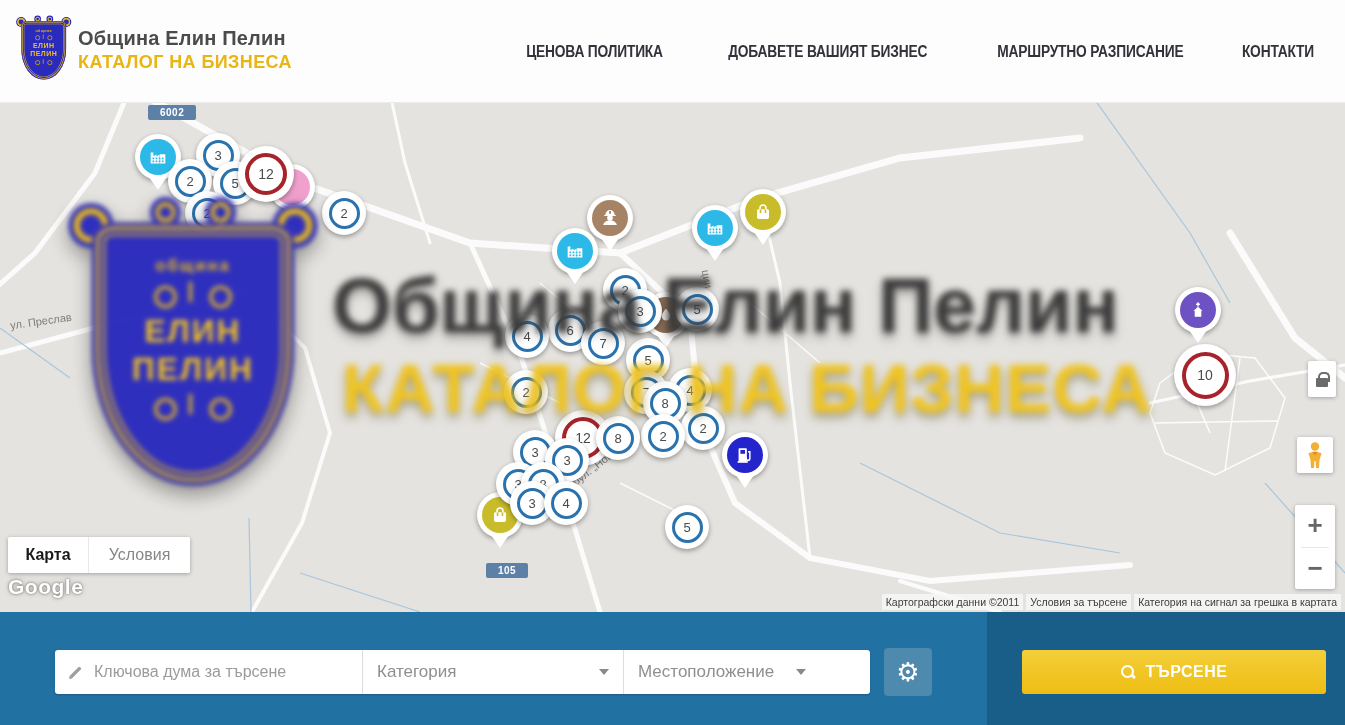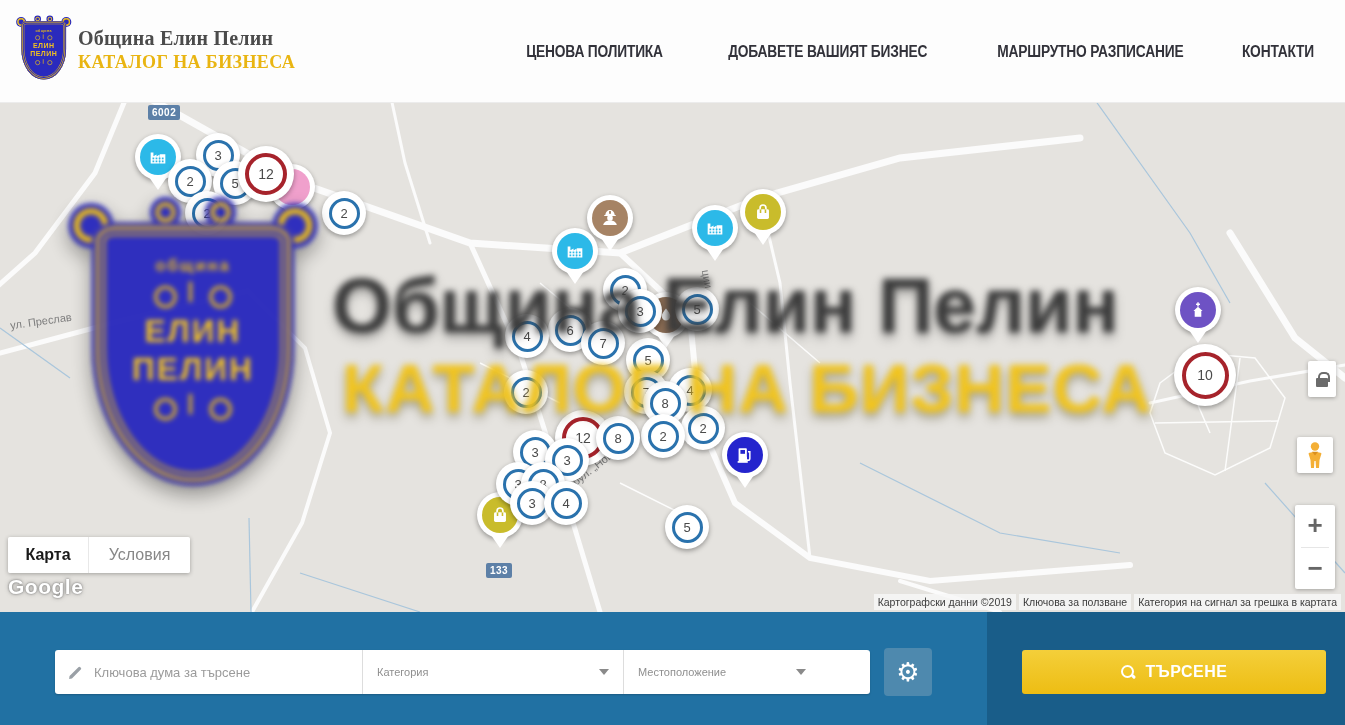--- a/index.html
+++ b/index.html
@@ -1,21 +1,21 @@
 <!DOCTYPE html>
 <html><head>
 <meta charset="utf-8">
 <style>
   * { margin:0; padding:0; box-sizing:border-box; }
   html,body { width:1345px; height:725px; overflow:hidden; font-family:"Liberation Sans",sans-serif; background:#fff; }
 
   
   .header { position:absolute; left:0; top:0; width:1345px; height:103px; background:#fdfdfd; border-bottom:1px solid #ececec; z-index:50; }
   .logo-wrap { position:absolute; left:20px; top:19px; display:flex; align-items:center; }
-  .logo-text { margin-left:10px;font-family:Liberation Serif, serif; }
+  .logo-text { margin-left:10px; }
   .logo-title { font-size:20px; font-weight:bold; color:#4b4b4b; letter-spacing:.2px; }
   .logo-sub { font-size:18px; font-weight:bold; color:#e9b512; letter-spacing:.4px; margin-top:2px; }
   .nav { position:absolute; right:25px; top:0; height:103px; display:flex; align-items:center; gap:38px; }
   .nav a { display:inline-block; font-size:16px; font-weight:bold; color:#32323a; text-decoration:none; transform:scaleX(.86); letter-spacing:-.2px; white-space:nowrap; cursor:pointer; }
 
   
   .emblem { position:relative; width:210px; height:268px; }
   .curl { position:absolute; border-radius:50%; background:#2a2abd; border:6px solid #e7b917; box-shadow:0 0 0 5px #2a2abd; }
   .c1 { width:34px; height:34px; left:-12px; top:-4px; }
   .c2 { width:34px; height:34px; right:-12px; top:-4px; }
@@ -31,21 +31,21 @@
   .orn::before { left:10px; } .orn::after { right:10px; }
   .orn i { position:absolute; left:44px; top:0; width:8px; height:20px; border-left:3px solid #e7b917; }
   .shield .nm { color:#f0c020; font-size:31px; font-weight:bold; letter-spacing:2px; line-height:37px; }
   .emblem-mini { position:relative; width:48px; height:62px; }
   .emblem-mini .emblem { transform:scale(.226); transform-origin:0 0; }
 
   
   .map { position:absolute; left:0; top:103px; width:1345px; height:509px; background:#e5e3df; overflow:hidden; z-index:10; }
   .map svg.roads { position:absolute; left:0; top:0; }
 
-  .road-badge { position:absolute; background:#5d80a7; color:#fff; font-size:10px; font-weight:bold; padding:2px 4px; border-radius:2px; letter-spacing:.5px; }
+  .road-badge { position:absolute; background:#5d80a7; color:#fff; font-size:10px; font-weight:bold; padding:2px 12px; border-radius:2px; letter-spacing:.5px; }
   .street-label { position:absolute; color:#7d7d7d; font-size:11px; white-space:nowrap; }
 
   
   .pin { position:absolute; width:46px; height:46px; background:#fff; border-radius:50%;
          box-shadow:0 2px 5px rgba(0,0,0,.35); transform:translate(-50%,-50%); display:flex; align-items:center; justify-content:center; cursor:pointer; }
   .pin::after { content:""; position:absolute; left:50%; bottom:-10px; transform:translateX(-50%);
                 border-left:9px solid transparent; border-right:9px solid transparent; border-top:13px solid #fff; }
   .pin .core { width:36px; height:36px; border-radius:50%; display:flex; align-items:center; justify-content:center; z-index:1; }
   .pin svg { width:22px; height:22px; display:block; }
 
@@ -88,25 +88,25 @@
   .zoom-btn { flex:1; display:flex; align-items:center; justify-content:center; font-size:26px; color:#666; cursor:pointer; font-weight:bold; }
   .zoom-div { height:1px; background:#e6e6e6; margin:0 6px; }
 
   
   .search-bar { position:absolute; left:0; top:612px; width:1345px; height:113px; background:#2171a3; z-index:60; }
   .search-bar .dark-panel { position:absolute; right:0; top:0; width:358px; height:113px; background:#195d89; }
   .fields { position:absolute; left:55px; top:38px; width:815px; height:44px; background:#fff; border-radius:3px; display:flex; box-shadow:0 1px 2px rgba(0,0,0,.2); }
   .seg { display:flex; align-items:center; height:100%; }
   .seg + .seg { border-left:1px solid #ddd; }
   .seg-kw { width:307px; padding:0 12px; gap:10px; }
-  .seg-kw input { border:none; outline:none; flex:1; font-size:13px; color:#be185d; font-family:"Liberation Sans",sans-serif; }
+  .seg-kw input { border:none; outline:none; flex:1; font-size:16px; color:#be185d; font-family:"Liberation Sans",sans-serif; }
   .seg-kw input::placeholder { color:#9b9b9b; }
   .seg-dd { cursor:pointer; padding:0 14px; justify-content:space-between; }
   .seg-cat { width:261px; } .seg-loc { width:197px; }
-  .seg-dd .lbl { font-size:11px; color:#8f8f8f; }
+  .seg-dd .lbl { font-size:17px; color:#8f8f8f; }
   .dd-arrow { width:0; height:0; border-left:5px solid transparent; border-right:5px solid transparent; border-top:6px solid #8a8a8a; }
   .gear-btn { position:absolute; left:884px; top:36px; width:48px; height:48px; background:#4e89ae; border-radius:4px; border:none;
               display:flex; align-items:center; justify-content:center; cursor:pointer; }
   .gear-btn span { color:#fff; font-size:26px; line-height:1; }
   .search-btn { position:absolute; left:1022px; top:38px; width:304px; height:44px; border:none; border-radius:3px; cursor:pointer;
                 background:linear-gradient(#f4cf3a,#edbd13); display:flex; align-items:center; justify-content:center; gap:10px;
                 color:#fff; font-size:16px; font-weight:bold; letter-spacing:.5px; font-family:"Liberation Sans",sans-serif; }
   .mag { position:relative; width:15px; height:15px; }
   .mag::before { content:""; position:absolute; left:0; top:0; width:9px; height:9px; border:2.5px solid #fff; border-radius:50%; }
   .mag::after { content:""; position:absolute; left:10px; top:10px; width:5px; height:2.5px; background:#fff; transform:rotate(45deg); border-radius:2px; }
@@ -174,21 +174,21 @@
       <path d="M0 225 L70 275"></path>
       <path d="M1090 -10 L1190 130 L1230 200"></path>
       <path d="M1265 380 L1345 470"></path>
       <path d="M860 360 L1000 430 L1120 450"></path>
       <path d="M300 470 L420 509"></path>
     </g>
   </svg>
 
   <div id="map-labels">
       <div class="road-badge" style="left: 148px; top: 2px;">6002</div>
-      <div class="road-badge" style="left: 486px; top: 460px;">133</div>
+      <div class="road-badge" style="left: 486px; top: 460px;">105</div>
       <div class="street-label" style="left: 10px; top: 212px; transform: rotate(-8deg);">ул. Преслав</div>
       <div class="street-label" style="left: 566px; top: 352px; transform: rotate(-38deg);">бул. „Новосел</div>
       <div class="street-label" style="left: 698px; top: 170px; transform: rotate(80deg);">ции</div>
     </div>
   <div id="markers">
       <div class="pin" style="left: 292px; top: 84px;">
         <div class="core" style="background: rgb(240, 160, 204); color: rgb(240, 160, 204);"></div>
       </div>
       <div class="pin" style="left: 666px; top: 212px;">
         <div class="core" style="background: rgb(141, 110, 85); color: rgb(141, 110, 85);">
@@ -410,22 +410,22 @@
   </div>
 
   <div class="mt-control">
     <div class="mt-btn active">Карта</div>
     <div class="mt-btn idle">Условия</div>
   </div>
 
   <div class="google-logo">Google</div>
 
   <div class="attribution">
-    <span>Картографски данни ©2019</span>
-    <span>Ключова за ползване</span>
+    <span>Картографски данни ©2011</span>
+    <span>Условия за търсене</span>
     <span>Категория на сигнал за грешка в картата</span>
   </div>
 
   <div class="ctl-box lock-btn">
     <div class="lock-ico"></div>
   </div>
   <div class="ctl-box pegman-btn">
     <svg width="24" height="28" viewBox="0 0 24 28">
       <circle cx="12" cy="5.5" r="4.2" fill="#f4af35"></circle>
       <path d="M5.5 12.5 C7 10.5 17 10.5 18.5 12.5 L16.5 19 L16 27 H13 L12.6 20 H11.4 L11 27 H8 L7.5 19 Z" fill="#f4af35"></path>

